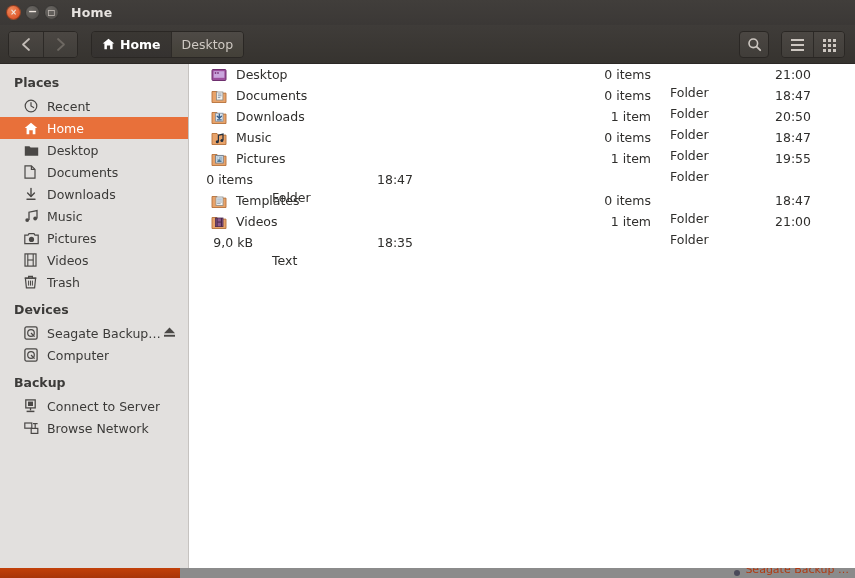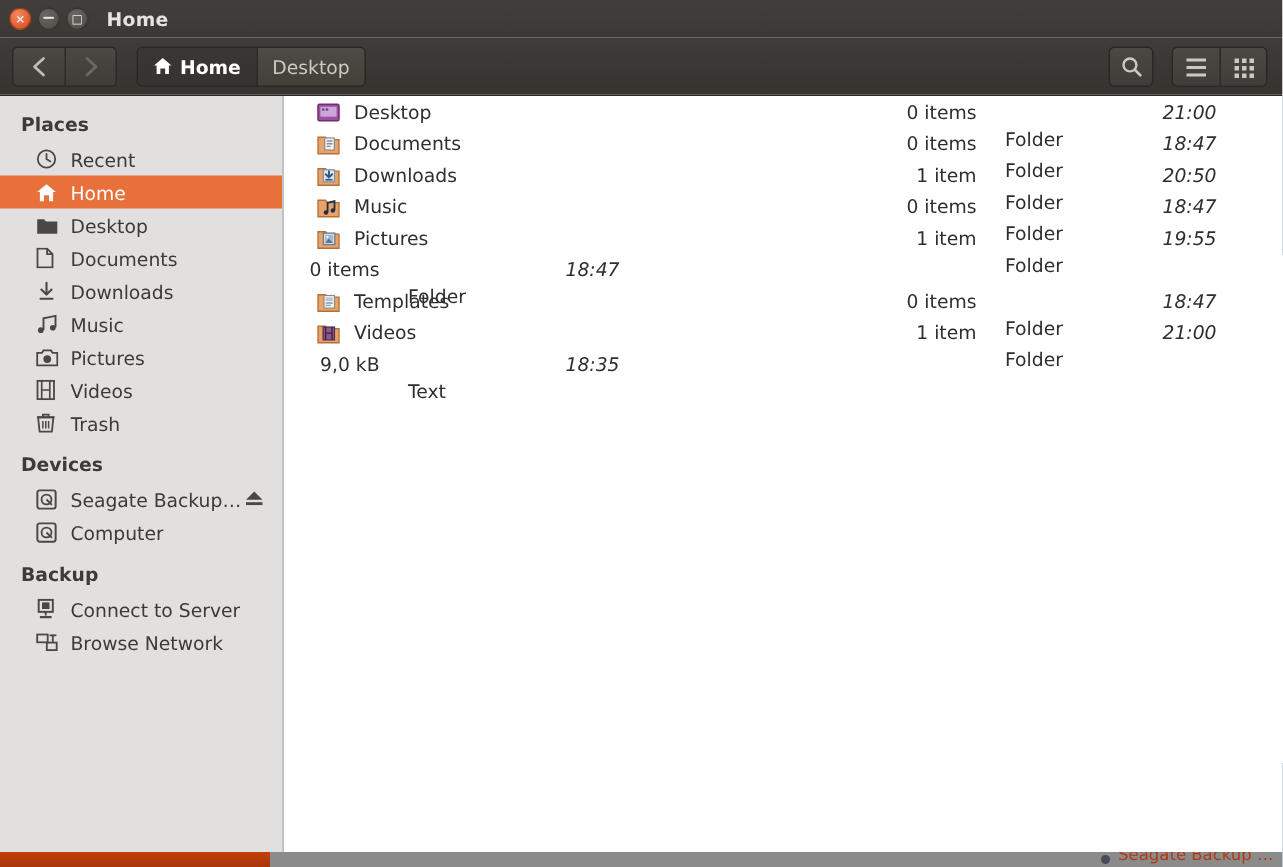--- a/index.html
+++ b/index.html
@@ -163,21 +163,21 @@
 
   .rows { flex: 1 1 auto; overflow: hidden; }
   .row {
     display: flex; align-items: center;
     height: 21px; font-size: 12.5px; color: #2f2e2c;
   }
   .cell { height: 100%; display: flex; align-items: center; }
   .cell.name { flex: 0 0 398px; padding-left: 22px; gap: 9px; }
   .cell.size { flex: 0 0 72px; justify-content: flex-end; padding-right: 8px; }
   .cell.type { flex: 0 0 108px; padding-left: 11px; margin-top: 36px; }
-  .cell.modified { flex: 1 1 auto; padding-left: 8px; font-style: italic; }
+  .cell.modified { flex: 1 1 auto; padding-left: 8px; }
 
   .fico { width: 16px; height: 16px; flex: 0 0 16px; position: relative; display:block; }
 
   
   .taskbar {
     position: absolute; left: 0; bottom: 0;
     width: 855px; height: 10px;
     background: #8b8b8b;
     overflow: hidden;
     display: flex; align-items: flex-start;

